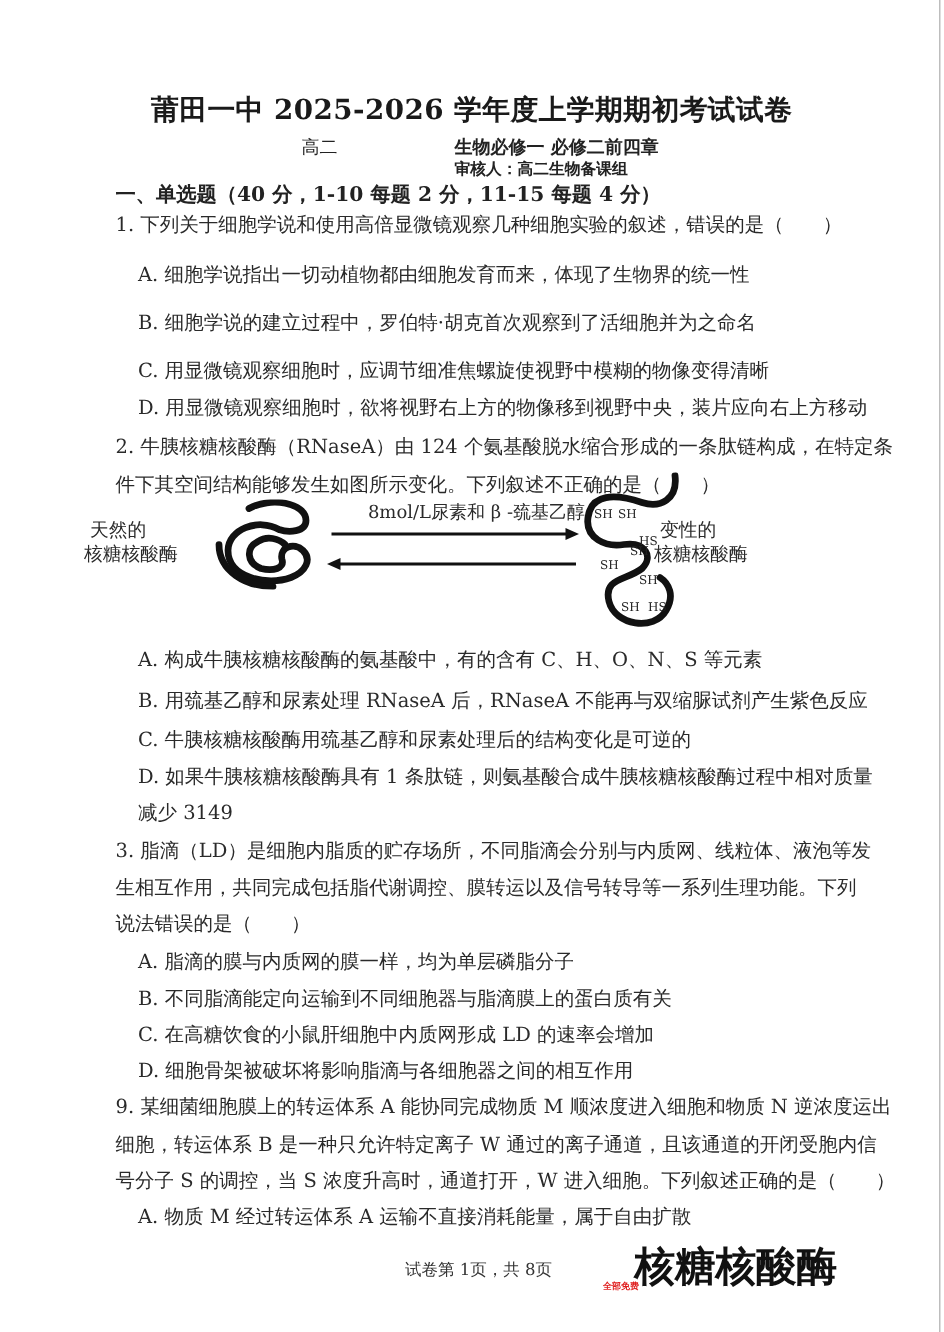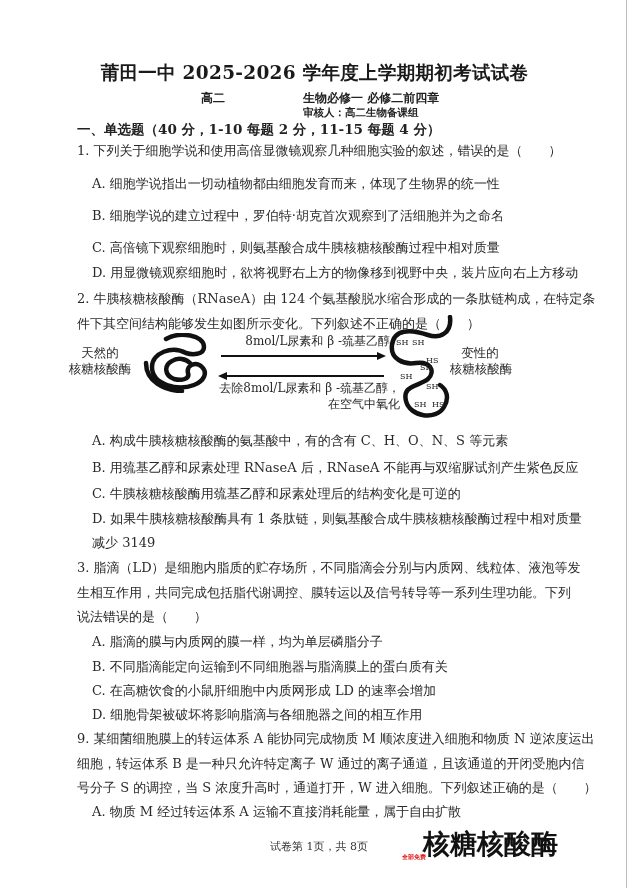--- a/index.html
+++ b/index.html
@@ -4,31 +4,31 @@
 <style>
   html, body { margin: 0; padding: 0; background: #ffffff; }
   body {
     width: 629px; height: 888px; position: relative; overflow: hidden;
     font-family: "DejaVu Serif", "Liberation Serif", serif;
     color: #222;
   }
   .page-edge { position: absolute; right: 2px; top: 0; width: 1px; height: 888px; background: #bdbdbd; }
   .abs { position: absolute; white-space: nowrap; }
   .title { left: 0; width: 629px; text-align: center; top: 60px; font-size: 18.5px; font-weight: bold; letter-spacing: 0.3px; color: #1a1a1a; }
-  .grade { left: 201px; top: 90px; font-size: 12px; font-weight: bold; }
+  .grade { left: 201px; top: 90px; font-size: 12px; font-weight: normal; }
   .subject { left: 303px; top: 90px; font-size: 12px; font-weight: bold; }
   .reviewer { left: 303px; top: 106px; font-size: 10.5px; font-weight: bold; }
   .section { left: 77px; top: 121px; font-size: 13.5px; font-weight: bold; }
   .line { font-size: 13px; line-height: 16px; color: #2a2a2a; }
   .q { left: 77px; text-align: right; }
   .opt { left: 92px; }
 
   
   .diagram { position: absolute; left: 60px; top: 325px; width: 450px; height: 105px; }
-  .diagram .lbl { position: absolute; font-size: 12.5px; line-height: 15px; text-align: center; color: #2a2a2a; }
+  .diagram .lbl { position: absolute; font-size: 12.5px; line-height: 15px; text-align: left; color: #2a2a2a; }
   .arrow-line { position: absolute; height: 2px; background: #111; }
   .arrow-head-r { position: absolute; width: 0; height: 0; border-top: 4px solid transparent; border-bottom: 4px solid transparent; border-left: 9px solid #111; }
   .arrow-head-l { position: absolute; width: 0; height: 0; border-top: 4px solid transparent; border-bottom: 4px solid transparent; border-right: 9px solid #111; }
   .diagram .cond { position: absolute; font-size: 12px; text-align: right; white-space: nowrap; color: #2a2a2a; }
 
   .footer { left: 270px; top: 839px; font-size: 11px; color: #333; }
   .wm-cn { left: 423px; top: 826px; font-family: "DejaVu Sans", "Liberation Sans", sans-serif; font-size: 27px; font-weight: bold; color: #111; letter-spacing: 0px; }
   .wm-free { left: 402px; top: 853px; font-family: "DejaVu Sans", sans-serif; font-size: 6px; color: #e02020; font-weight: bold; }
   .wm-url { left: 399px; top: 912px; font-family: "DejaVu Sans Mono", "Liberation Mono", monospace; font-size: 13px; color: #111; }
 </style>
@@ -39,43 +39,41 @@
 
 <div class="abs title">莆田一中 2025-2026 学年度上学期期初考试试卷</div>
 <div class="abs grade">高二</div>
 <div class="abs subject">生物必修一 必修二前四章</div>
 <div class="abs reviewer">审核人：高二生物备课组</div>
 <div class="abs section">一、单选题（40 分，1-10 每题 2 分，11-15 每题 4 分）</div>
 
 <div class="abs line q" style="top:143px">1. 下列关于细胞学说和使用高倍显微镜观察几种细胞实验的叙述，错误的是（　　）</div>
 <div class="abs line opt" style="top:176px">A. 细胞学说指出一切动植物都由细胞发育而来，体现了生物界的统一性</div>
 <div class="abs line opt" style="top:208px">B. 细胞学说的建立过程中，罗伯特·胡克首次观察到了活细胞并为之命名</div>
-<div class="abs line opt" style="top:240px">C. 高倍镜下观察细胞时，则氨基酸合成牛胰核糖核酸酶过程中相对质量</div>
+<div class="abs line opt" style="top:240px">C. 用显微镜观察细胞时，应调节细准焦螺旋使视野中模糊的物像变得清晰</div>
 <div class="abs line opt" style="top:265px">D. 用显微镜观察细胞时，欲将视野右上方的物像移到视野中央，装片应向右上方移动</div>
 
 <div class="abs line q" style="top:291px">2. 牛胰核糖核酸酶（RNaseA）由 124 个氨基酸脱水缩合形成的一条肽链构成，在特定条</div>
 <div class="abs line q" style="top:316px">件下其空间结构能够发生如图所示变化。下列叙述不正确的是（　　）</div>
 
 <div class="diagram">
   <div class="lbl" style="left:0px; top:20px; width:80px;">天然的</div>
   <div class="lbl" style="left:-4px; top:36px; width:88px;">核糖核酸酶</div>
 
   <svg style="position:absolute; left:82px; top:8px;" width="72" height="60" viewBox="0 0 72 60">
     <path d="M24 6 C38 -2 62 2 62 14 C62 22 50 22 44 20 M44 20 C30 12 10 20 10 34 C10 52 36 58 52 52 C62 48 66 40 60 34 C54 28 44 32 46 40 C48 46 40 48 32 46 C22 42 22 32 30 28 C36 24 44 26 48 30" fill="none" stroke="#111" stroke-width="4.5" stroke-linecap="round"></path>
     <path d="M4 30 C4 48 22 58 40 58" fill="none" stroke="#111" stroke-width="4.5" stroke-linecap="round"></path>
   </svg>
 
   <div class="cond" style="left:160px; top:8px; width:170px;">8mol/L尿素和 β -巯基乙醇</div>
   <div class="arrow-line" style="left:161px; top:30px; width:160px;"></div>
   <div class="arrow-head-r" style="left:317px; top:27px;"></div>
 
   <div class="arrow-head-l" style="left:158px; top:47px;"></div>
   <div class="arrow-line" style="left:164px; top:50px; width:160px;"></div>
-  <div class="cond" style="left:150px; top:55px; width:190px;">去除8mol/L尿素和 β -巯基乙醇，</div>
-  <div class="cond" style="left:150px; top:71px; width:190px;">在空气中氧化</div>
 
   <svg style="position:absolute; left:320px; top:-10px;" width="80" height="110" viewBox="0 0 80 110">
     <path d="M70 2 C72 18 60 24 48 20 C30 14 14 14 12 30 C10 44 24 50 36 48 C50 46 56 56 48 64 C38 72 22 70 26 86 C30 102 56 106 64 92 C70 82 66 74 60 70" fill="none" stroke="#111" stroke-width="4.5" stroke-linecap="round"></path>
     <text x="16" y="30" font-size="8" font-family="DejaVu Serif, serif" fill="#222">SH</text>
     <text x="32" y="30" font-size="8" font-family="DejaVu Serif, serif" fill="#222">SH</text>
     <text x="46" y="48" font-size="8" font-family="DejaVu Serif, serif" fill="#222">HS</text>
     <text x="40" y="55" font-size="8" font-family="DejaVu Serif, serif" fill="#222">SH</text>
     <text x="20" y="64" font-size="8" font-family="DejaVu Serif, serif" fill="#222">SH</text>
     <text x="46" y="74" font-size="8" font-family="DejaVu Serif, serif" fill="#222">SH</text>
     <text x="34" y="92" font-size="8" font-family="DejaVu Serif, serif" fill="#222">SH</text>

